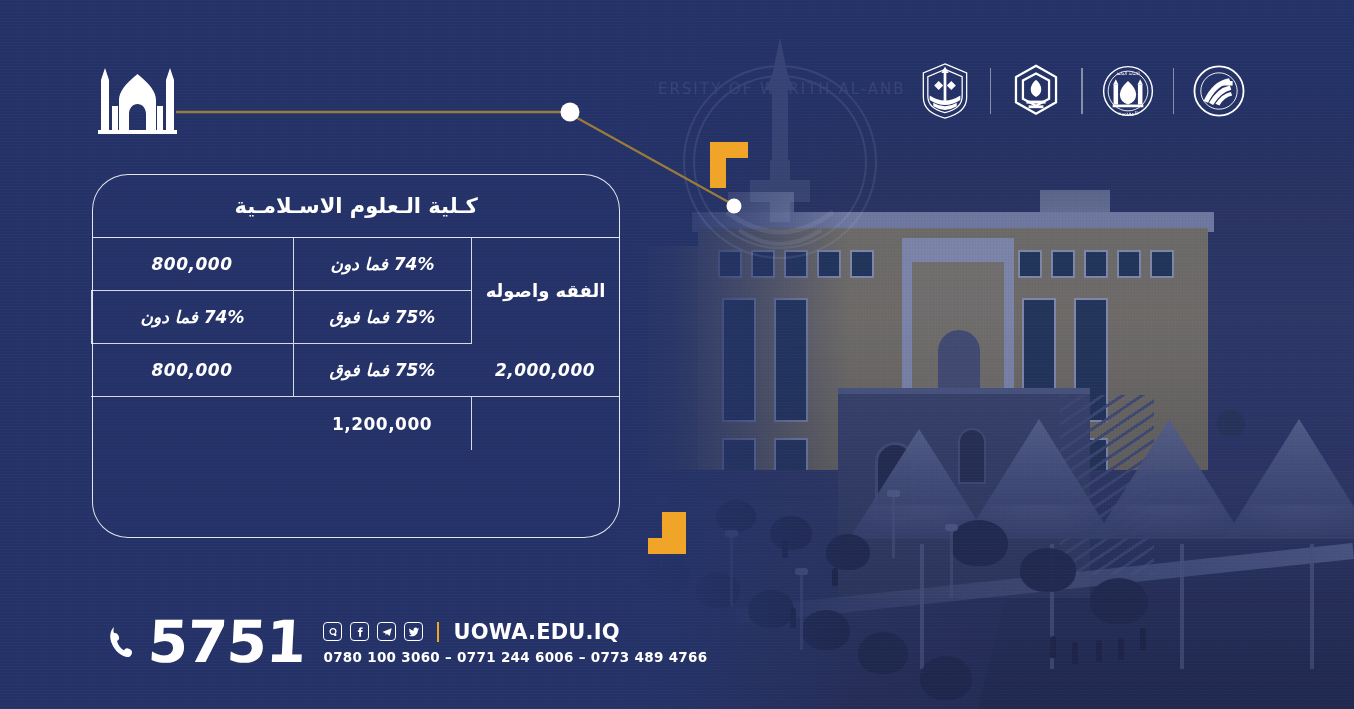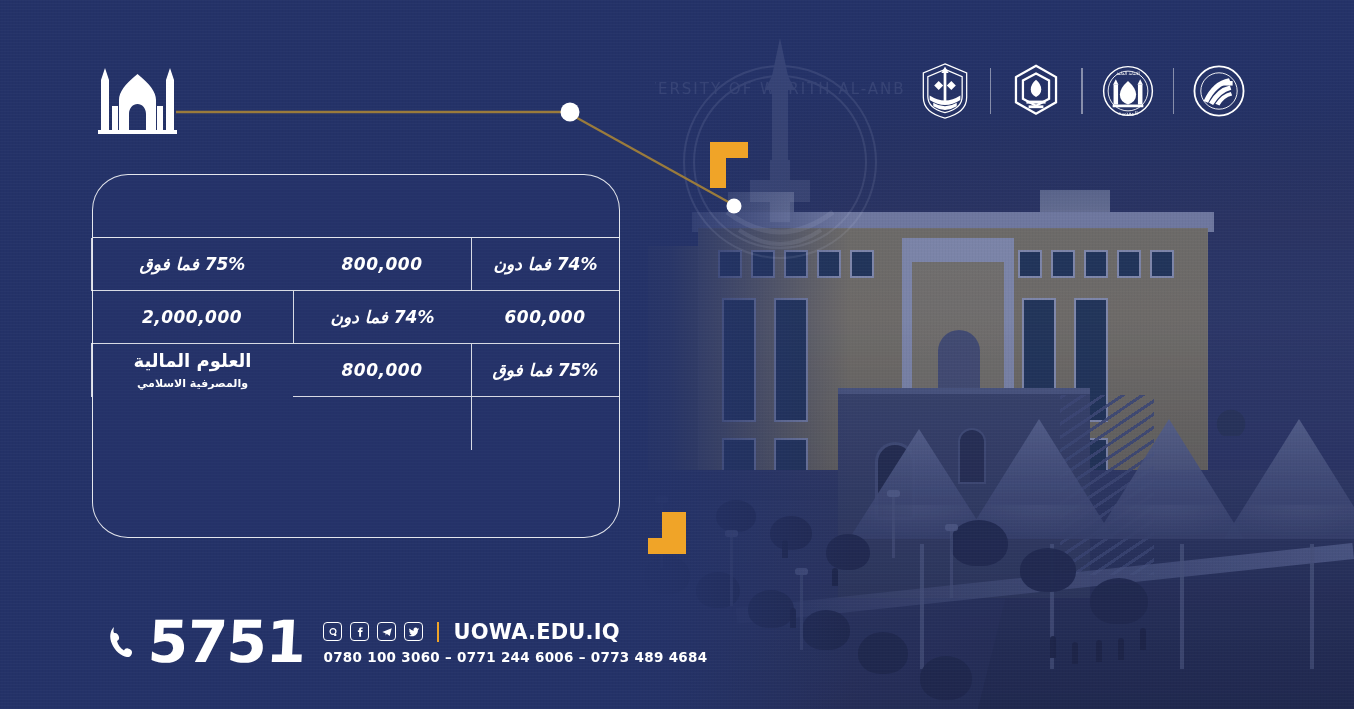--- a/index.html
+++ b/index.html
@@ -400,57 +400,57 @@
 
   <svg class="corner-accent a1" viewBox="0 0 38 46">
     <path d="M0 0 H38 V16 H16 V46 H0 Z" fill="#F0A428"></path>
   </svg>
   <svg class="corner-accent a2" viewBox="0 0 38 42">
     <path d="M14 0 H38 V42 H0 V26 H14 Z" fill="#F0A428"></path>
   </svg>
 
   <div class="table-card">
 
+    <div class="table-title">كـلية الـعلوم الاسـلامـية</div>
 
     <div class="grid">
 
+      <div class="cell major bd-l major-span" style="grid-row:1 / span 2;">
+        <span>الفقه واصوله</span>
+      </div>
       <div class="cell grade bd-b bd-l">
         <span>74% فما دون</span>
       </div>
       <div class="cell amount bd-b">
         <span>800,000</span>
       </div>
 
       <div class="cell grade bd-b bd-l">
         <span>75% فما فوق</span>
       </div>
-      <div class="cell amount bd-b">
-        <span>600,000</span>
-      </div>
 
       <div class="cell grade bd-b bd-l">
         <span>74% فما دون</span>
       </div>
       <div class="cell amount bd-b">
         <span>2,000,000</span>
       </div>
 
       <div class="cell grade bd-b bd-l">
         <span>75% فما فوق</span>
       </div>
       <div class="cell amount bd-b">
         <span>800,000</span>
       </div>
 
-      <div class="cell major bd-l">
-        <span>العلوم المالية</span>
-        <span class="sub">والمصرفية الاسلامي</span>
-      </div>
       <div class="cell grade bd-l">
         <span></span>
+      </div>
+      <div class="cell amount">
+        <span>1,200,000</span>
       </div>
 
     </div>
   </div>
 
   <div class="logos">
 
     <div class="logo-item">
       <svg viewBox="0 0 62 66" width="56" height="60">
         <g fill="none" stroke="#ffffff" stroke-width="1.4">
@@ -557,17 +557,17 @@
                      a2.4 2.4 0 0 0 2.2 1.7 a4.9 4.9 0 0 1 -3.5 1 a6.9 6.9 0 0 0 3.8 1.1
                      c4.5 0 7 -3.8 7 -7.1 v-.3 A4.9 4.9 0 0 0 13 3.2 Z" fill="#fff"></path>
           </svg>
         </a>
 
         <span class="sep-bar"></span>
 
         <span class="website">UOWA.EDU.IQ</span>
       </div>
 
-      <div class="phones">0780 100 3060 – 0771 244 6006 – 0773 489 4684</div>
+      <div class="phones">0780 100 3060 – 0771 244 6006 – 0773 489 4766</div>
     </div>
   </div>
 
 </div>
 
 </body></html>

